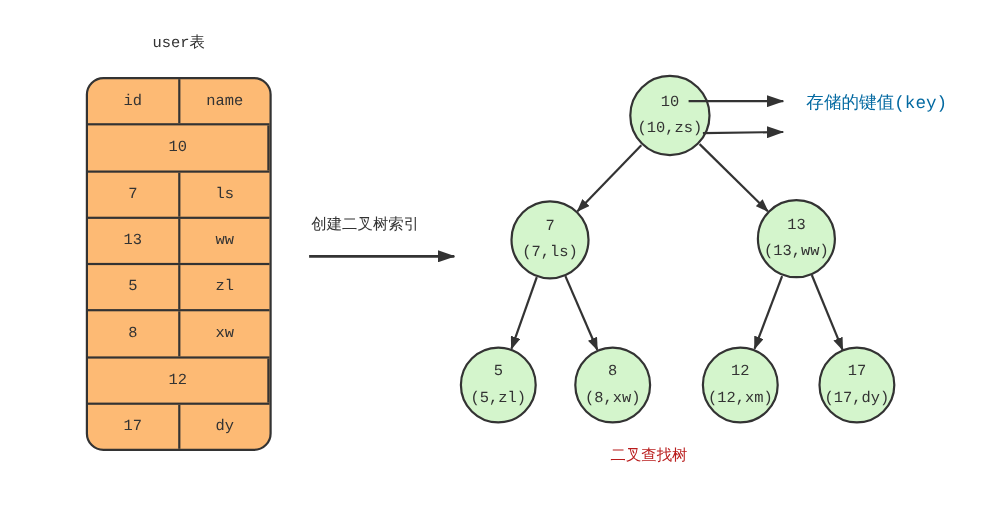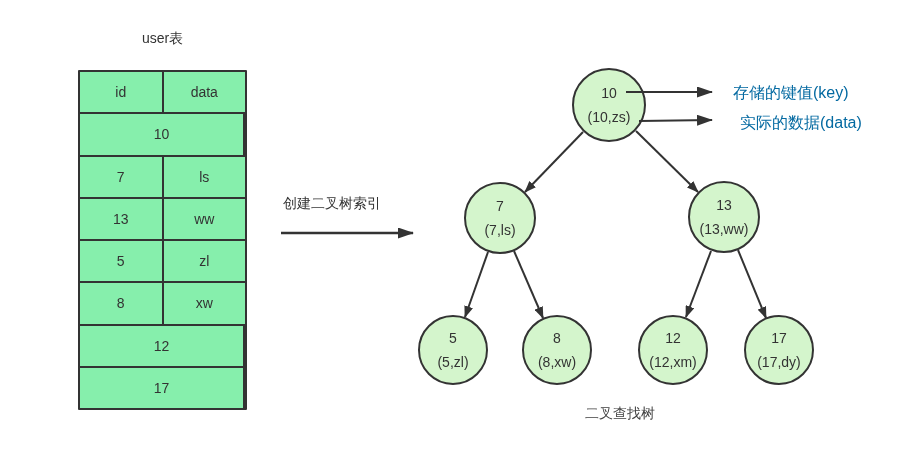--- a/index.html
+++ b/index.html
@@ -1,51 +1,51 @@
 <!DOCTYPE html>
 <html><head>
 <meta charset="utf-8">
 <style>
   html,body{margin:0;padding:0;background:#ffffff;}
   #canvas{
     position:relative;width:904px;height:460px;background:#ffffff;overflow:hidden;
-    font-family:Liberation Sans, sans-serif;color:#333333;
+    font-family:Liberation Mono, monospace;color:#333333;
   }
   
   .tbl-title{position:absolute;left:78px;top:30px;width:169px;text-align:center;font-size:14px;color:#333;}
   .tbl{position:absolute;left:78px;top:70px;width:169px;height:340px;border:2px solid #333;
-       border-radius:1px;display:flex;flex-direction:column;box-sizing:border-box;background:#86efac;}
+       border-radius:16px;display:flex;flex-direction:column;box-sizing:border-box;background:#fdba74;}
   .trow{flex:1;display:flex;}
   .trow + .trow{border-top:2px solid #333;}
   .tcell{flex:1;display:flex;align-items:center;justify-content:center;font-size:14px;color:#333;}
   .tcell.c1{border-right:2px solid #333;}
   
   .transform-label{position:absolute;left:283px;top:195px;width:145px;font-size:14px;color:#333;}
   
   .node{position:absolute;border-radius:50%;background:#d4f5cc;border:2.5px solid #333;
         box-sizing:border-box;display:flex;flex-direction:column;align-items:center;
         justify-content:center;gap:11px;z-index:1;}
   .node-key{font-size:14px;line-height:14px;color:#333;}
   .node-data{font-size:14px;line-height:13px;color:#333;}
   
   .ann{position:absolute;font-size:16px;color:#0369a1;white-space:nowrap;}
-  .tree-caption{position:absolute;left:555px;top:405px;width:130px;text-align:center;font-size:14px;color:#404040;}
+  .tree-caption{position:absolute;left:555px;top:405px;width:130px;text-align:left;font-size:14px;color:#b91c1c;}
   
   #lines{position:absolute;left:0;top:0;z-index:3;pointer-events:none;}
 </style>
 </head>
 <body>
 
 <div id="canvas">
 
   <div class="tbl-title">user表</div>
   <div class="tbl">
     <div class="trow">
       <div class="tcell c1">id</div>
-      <div class="tcell">data</div>
+      <div class="tcell">name</div>
     </div>
     <div class="trow">
       <div class="tcell c1">10</div>
     </div>
     <div class="trow">
       <div class="tcell c1">7</div>
       <div class="tcell">ls</div>
     </div>
     <div class="trow">
       <div class="tcell c1">13</div>
@@ -57,20 +57,21 @@
     </div>
     <div class="trow">
       <div class="tcell c1">8</div>
       <div class="tcell">xw</div>
     </div>
     <div class="trow">
       <div class="tcell c1">12</div>
     </div>
     <div class="trow">
       <div class="tcell c1">17</div>
+      <div class="tcell">dy</div>
     </div>
   </div>
 
   <div class="transform-label">创建二叉树索引</div>
 
   <div class="node" style="left:572px;top:68px;width:74px;height:74px;">
     <div class="node-key">10</div>
     <div class="node-data">(10,zs)</div>
   </div>
   <div class="node" style="left:464px;top:182px;width:72px;height:72px;">
@@ -92,21 +93,20 @@
   <div class="node" style="left:638px;top:315px;width:70px;height:70px;">
     <div class="node-key">12</div>
     <div class="node-data">(12,xm)</div>
   </div>
   <div class="node" style="left:744px;top:315px;width:70px;height:70px;">
     <div class="node-key">17</div>
     <div class="node-data">(17,dy)</div>
   </div>
 
   <div class="ann" style="left:733px;top:83px;">存储的键值(key)</div>
-  <div class="ann" style="left:740px;top:113px;">实际的数据(data)</div>
 
   <div class="tree-caption">二叉查找树</div>
 
   <svg id="lines" width="904" height="460" viewBox="0 0 904 460">
     <defs>
       <marker id="arwS" markerUnits="userSpaceOnUse" markerWidth="12" markerHeight="9" refX="11" refY="4.5" orient="auto">
         <path d="M0,0 L12,4.5 L0,9 Z" fill="#333333"></path>
       </marker>
       <marker id="arwB" markerUnits="userSpaceOnUse" markerWidth="16" markerHeight="11" refX="15" refY="5.5" orient="auto">
         <path d="M0,0 L16,5.5 L0,11 Z" fill="#333333"></path>

